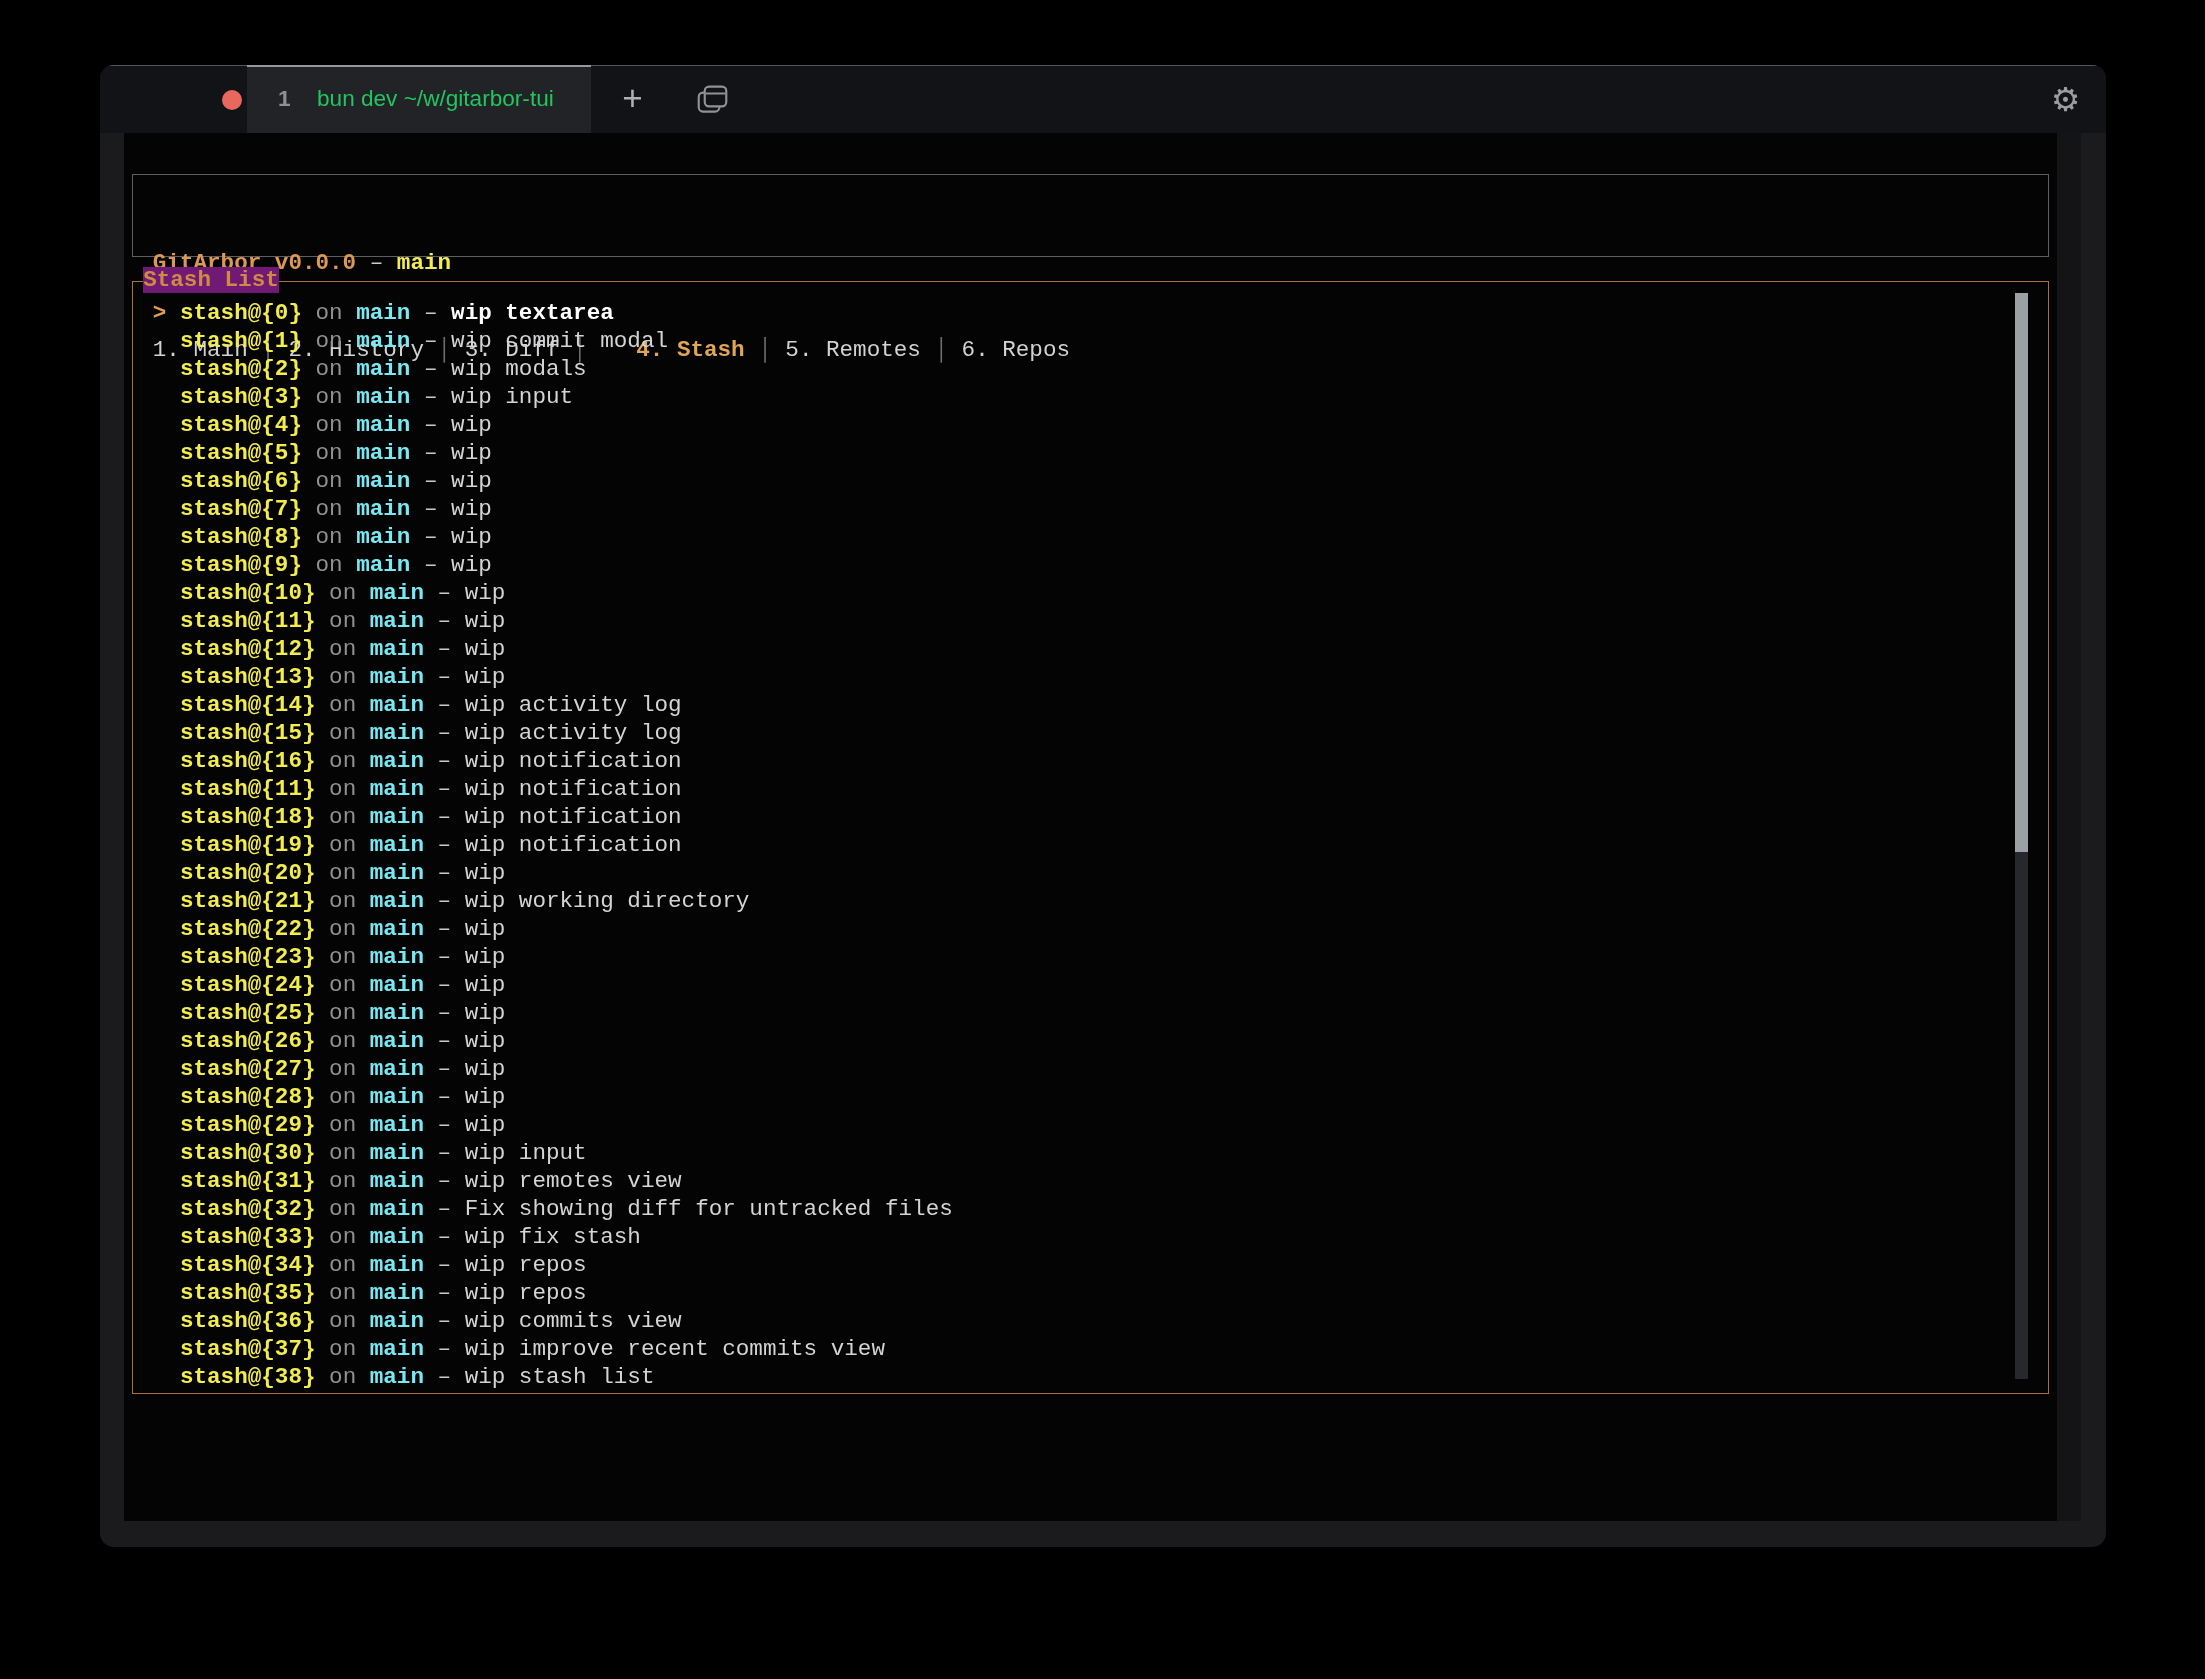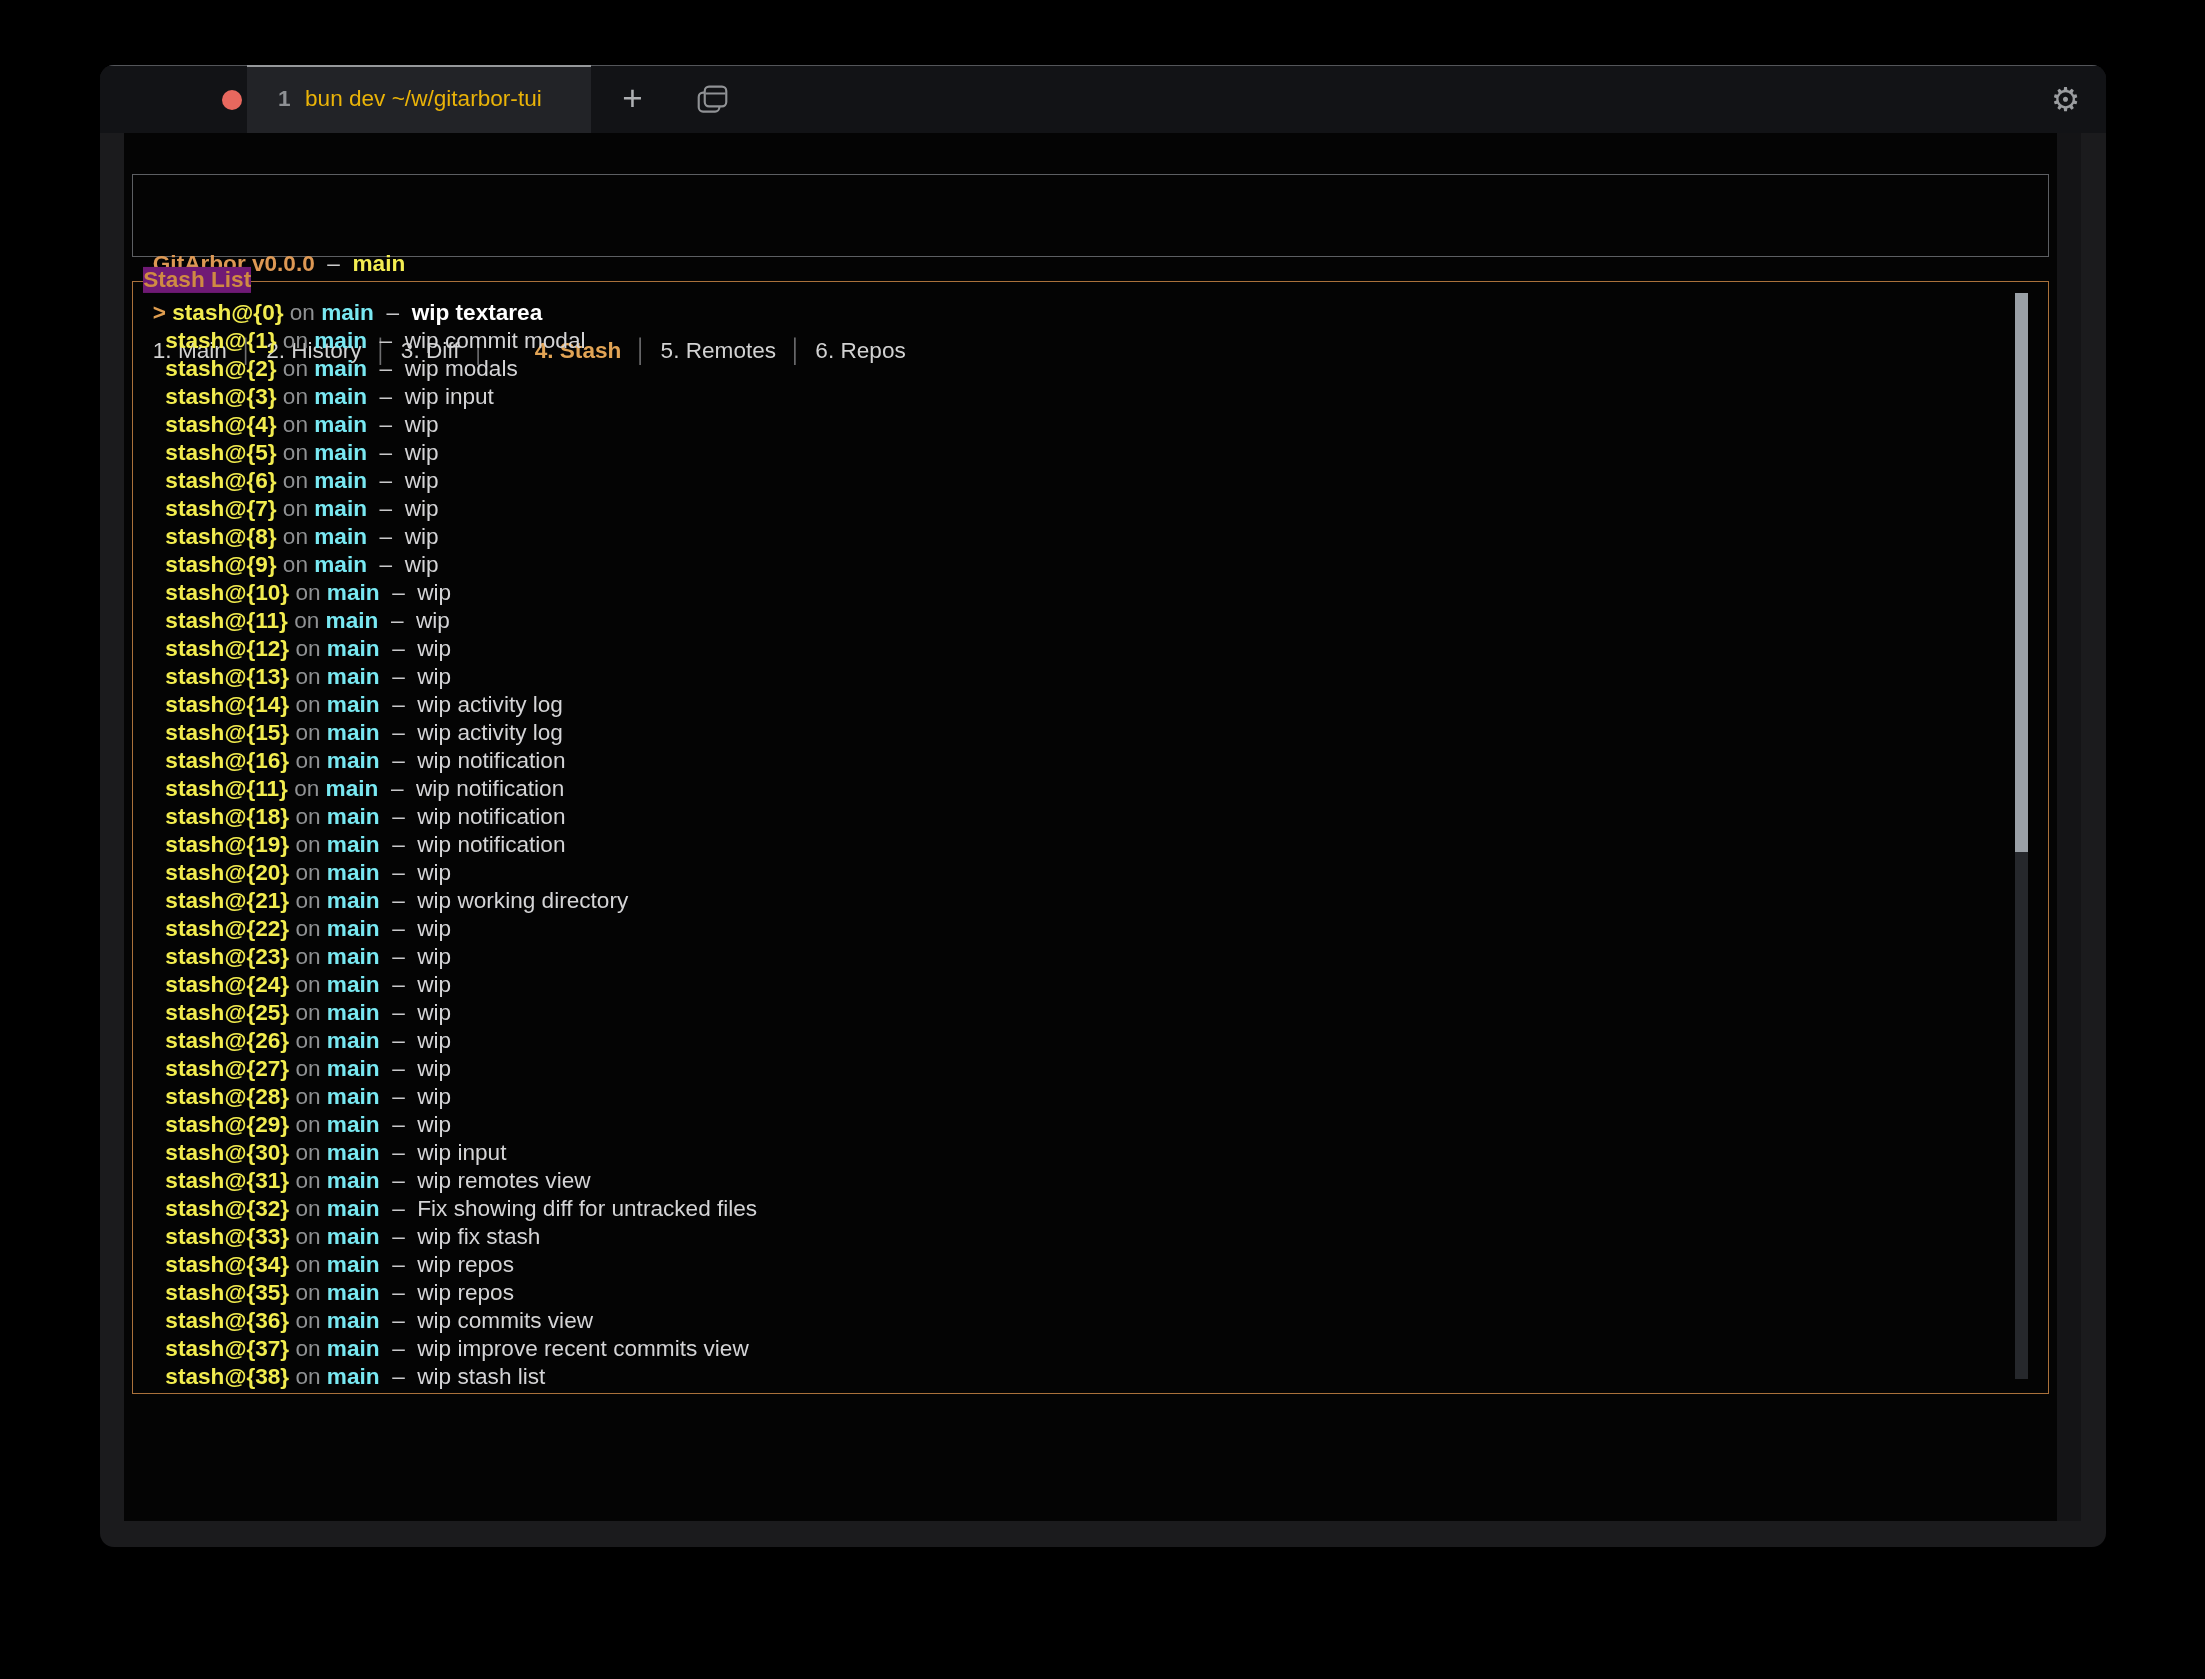--- a/index.html
+++ b/index.html
@@ -9,29 +9,29 @@
           background:#1b1b1d;border-radius:14px;overflow:hidden;}
   
   .titlebar{position:absolute;left:0;top:0;width:100%;height:68px;background:#121316;
             border-top:1.7px solid #54565a;box-sizing:border-box;}
   .traffic{position:absolute;left:122px;top:0;height:68px;display:flex;align-items:center;gap:11.3px;}
   .tl{width:20px;height:20px;border-radius:50%;}
   .tl.red{background:#e8685e;} .tl.yellow{background:#f0bc4d;} .tl.green{background:#5dc254;}
   .tab{position:absolute;left:147px;top:-1.7px;width:344px;height:70px;background:#222327;}
   .tab::before{content:"";position:absolute;left:0;top:0;width:100%;height:2.6px;background:#96989b;}
   .tab-index{position:absolute;left:31px;top:0;line-height:70px;font-size:22.6px;font-weight:bold;color:#8e9094;}
-  .tab-title{position:absolute;left:58px;top:0;line-height:70px;font-size:22.6px;color:#eab308;white-space:nowrap;}
+  .tab-title{position:absolute;left:70px;top:0;line-height:70px;font-size:22.6px;color:#22c55e;white-space:nowrap;}
   .newtab{position:absolute;left:517px;top:0;width:31px;height:68px;line-height:64px;text-align:center;
           font-size:35px;font-weight:300;color:#aeb0b3;cursor:default;}
   .tabs-btn{position:absolute;left:596px;top:18px;width:33px;height:31px;}
   .gear-btn{position:absolute;left:1948px;top:0;width:35px;height:68px;line-height:68px;text-align:center;
             font-family:"DejaVu Sans",sans-serif;font-size:33px;color:#9b9da0;}
   
   .screen{position:absolute;left:24px;top:68px;width:1933px;height:1388px;background:#040404;
-          font-family:Liberation Sans, sans-serif;font-size:22.6px;color:#d4d4d6;}
+          font-family:Liberation Mono, monospace;font-size:22.6px;color:#d4d4d6;}
   .right-gutter{position:absolute;left:1957px;top:68px;width:24px;height:1388px;background:#141416;}
   .tuibox{position:absolute;box-sizing:border-box;background:transparent;}
   .header-box{left:7.8px;top:41px;width:1917px;height:83px;border:1.7px solid #5d5f63;
               padding:15.6px 0 0 20px;line-height:29px;white-space:pre;}
   .app-title{color:#dd9854;font-weight:bold;}
   .hdr-dash{color:#cccccc;padding:0 1ch;}
   .hdr-branch{color:#f3ed52;font-weight:bold;}
   .nav-item{color:#d2d2d2;}
   .nav-item.active{color:#e2a455;font-weight:bold;margin-left:36px;}
   .nav-sep{color:#6e6e70;padding:0 1ch;}

